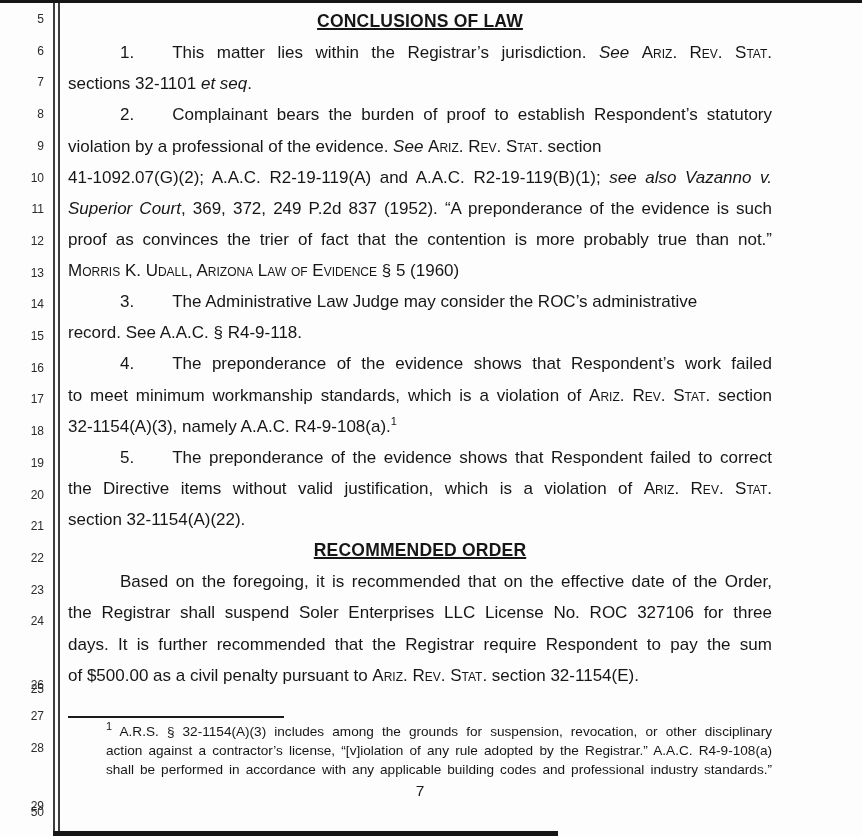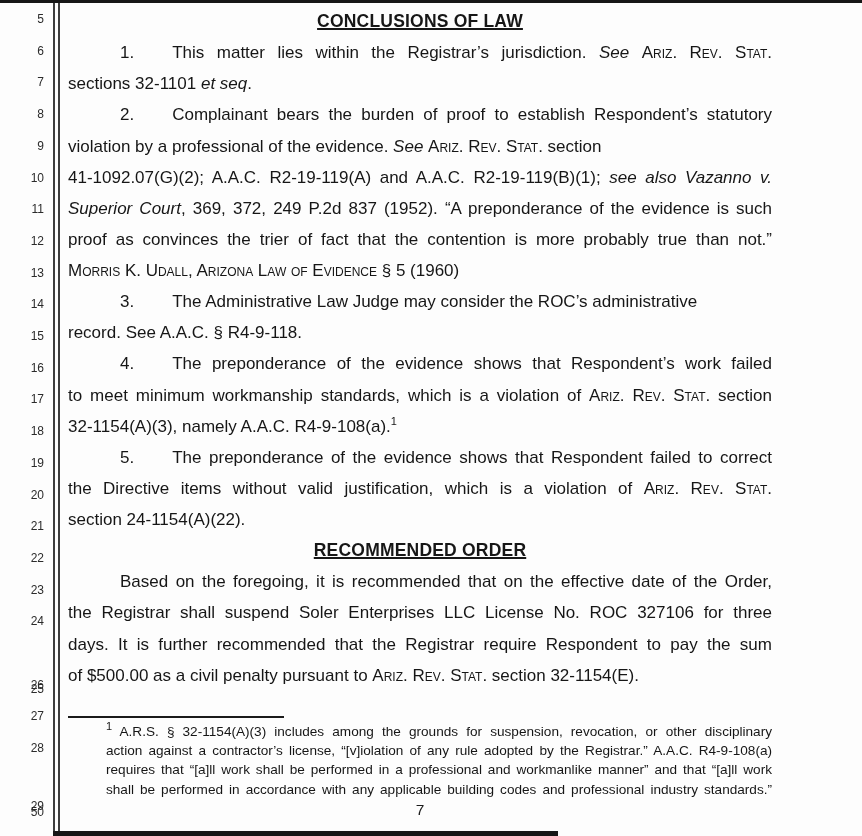--- a/index.html
+++ b/index.html
@@ -113,30 +113,29 @@
         <div class="tl j"><span class="it">Superior Court</span><span>, 369, 372, 249 P.2d 837 (1952).  “A preponderance of the evidence is such</span></div>
         <div class="tl j"><span>proof as convinces the trier of fact that the contention is more probably true than not.”</span></div>
         <div class="tl"><span class="sc">Morris K. Udall, Arizona Law of Evidence</span><span> § 5 (1960)</span></div>
         <div class="tl"><span class="t1"></span><span>3.</span><span class="t2"></span><span>The Administrative Law Judge may consider the ROC’s administrative</span></div>
         <div class="tl"><span>record. See A.A.C. § R4-9-118.</span></div>
         <div class="tl j"><span class="t1"></span><span>4.</span><span class="t2"></span><span>The preponderance of the evidence shows that Respondent’s work failed</span></div>
         <div class="tl j"><span>to meet minimum workmanship standards, which is a violation of </span><span class="sc">Ariz. Rev. Stat.</span><span> section</span></div>
         <div class="tl"><span>32-1154(A)(3), namely A.A.C. R4-9-108(a).</span><span class="sp">1</span></div>
         <div class="tl j"><span class="t1"></span><span>5.</span><span class="t2"></span><span>The preponderance of the evidence shows that Respondent failed to correct</span></div>
         <div class="tl j"><span>the Directive items without valid justification, which is a violation of </span><span class="sc">Ariz. Rev. Stat.</span></div>
-        <div class="tl"><span>section 24-1154(A)(22).</span></div>
+        <div class="tl"><span>section 32-1154(A)(22).</span></div>
         <div class="tl c"><span class="hd">RECOMMENDED ORDER</span></div>
         <div class="tl j"><span class="t1"></span><span>Based on the foregoing, it is recommended that on the effective date of the Order,</span></div>
         <div class="tl j"><span>the Registrar shall suspend Soler Enterprises LLC License No. ROC 327106 for three</span></div>
         <div class="tl j"><span>days.  It is further recommended that the Registrar require Respondent to pay the sum</span></div>
         <div class="tl"><span>of $500.00 as a civil penalty pursuant to </span><span class="sc">Ariz. Rev. Stat.</span><span> section 32-1154(E).</span></div>
       </div>
     <div class="fn-sep"></div>
     <div class="footnote" id="footnote">
         <div class="fl"><span class="sp">1</span><span> A.R.S. § 32-1154(A)(3) includes among the grounds for suspension, revocation, or other disciplinary</span></div>
         <div class="fl"><span>action against a contractor’s license, “[v]iolation of any rule adopted by the Registrar.”  A.A.C. R4-9-108(a)</span></div>
-        <div class="fl"><span>requires that “[a]ll work shall be performed in a professional and workmanlike manner” and that “[a]ll work</span></div>
         <div class="fl"><span>shall be performed in accordance with any applicable building codes and professional industry standards.”</span></div>
       </div>
     <div class="pagenum">7</div>
   </div>
   <div class="bottom-bar"></div>
 </div>
 
 </body></html>

